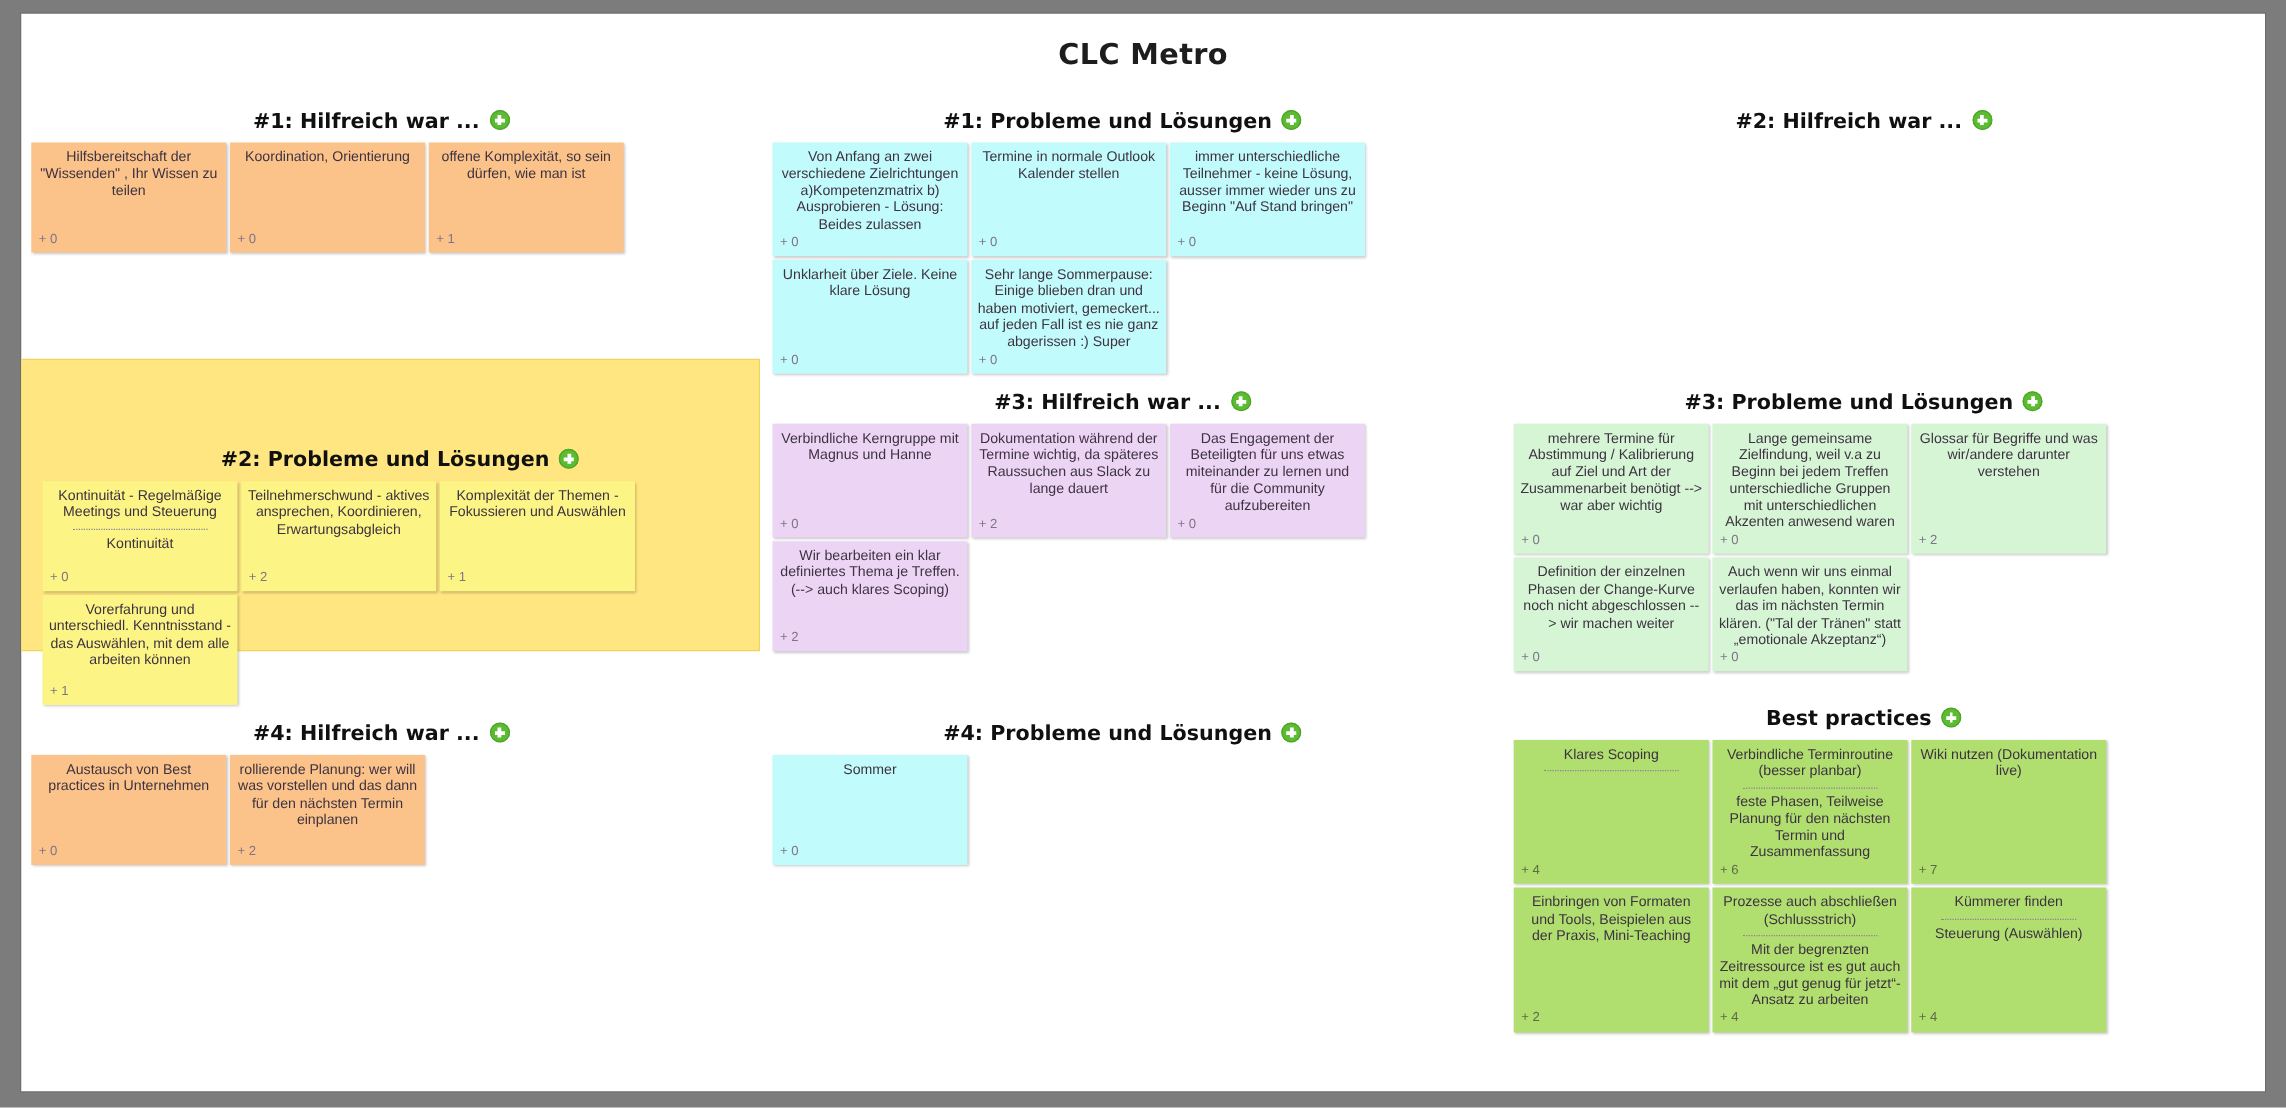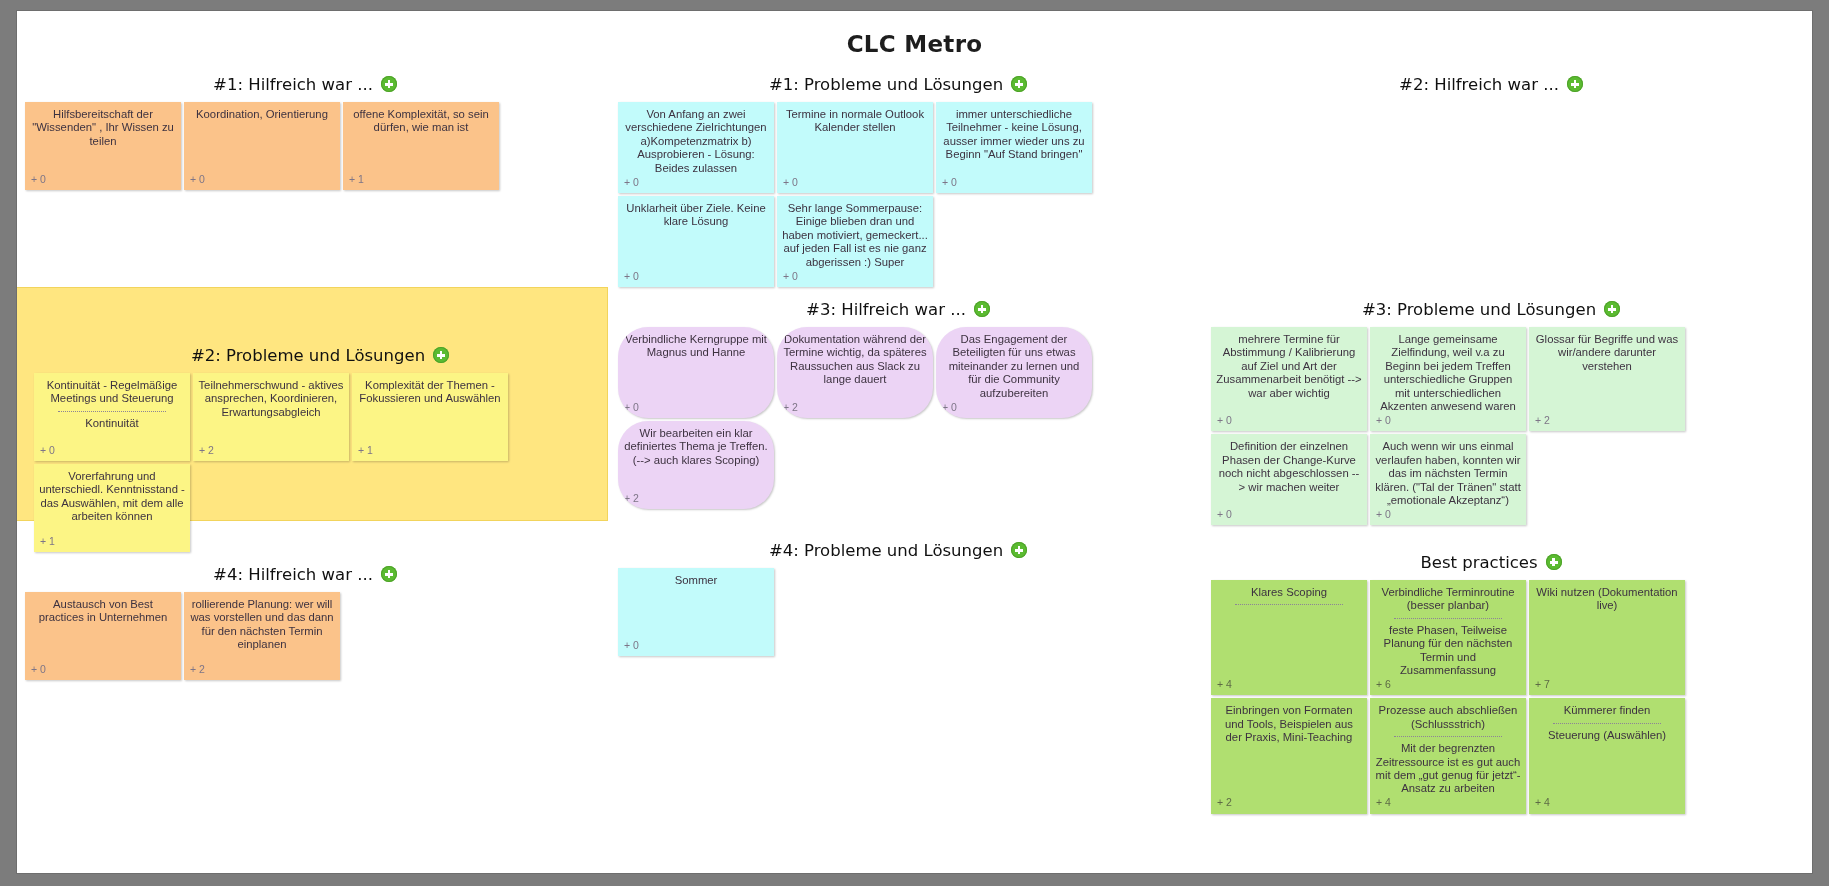--- a/index.html
+++ b/index.html
@@ -22,26 +22,27 @@
     color:#1d1d1d;
     letter-spacing:.3px;
     padding-top:20px;
     font-family:"DejaVu Sans", sans-serif;
     font-weight:700;
   }
   .section{position:absolute;}
   .sec-head{
     text-align:center;
     font-size:16.5px;
-    font-weight:normal;
+    font-weight:bold;
     color:#101010;
     font-family:"DejaVu Sans", sans-serif;
     display:flex;align-items:center;justify-content:center;gap:8px;
     height:22px;
     white-space:nowrap;
+    margin-top:12px;
   }
   .plus{
     width:16px;height:16px;border-radius:50%;
     background:#5bbb31;
     display:inline-block;position:relative;flex:0 0 auto;
     box-shadow:inset 0 0 0 1px #4ea229;
   }
   .plus:before,.plus:after{
     content:"";position:absolute;background:#fff;
   }
@@ -66,21 +67,21 @@
     position:absolute;left:6px;bottom:4px;
     font-size:10.5px;color:#7d7587;
   }
   .card .sep{
     border-top:1.4px dotted #8d8496;
     width:74%;margin:5px auto 5px auto;height:0;
   }
   .c-orange{background:#fbc38a;}
   .c-cyan{background:#c2fbfb;}
   .c-yellow{background:#fcf585;}
-  .c-purple{background:#ecd4f5;border-radius:30px;}
+  .c-purple{background:#ecd4f5;}
   .c-green{background:#d5f5d5;}
   .c-lgreen{background:#b0df70;}
   .c-lgreen .votes{color:#5d6b45;}
   .highlight{
     position:absolute;
     background:#ffe680;
     box-shadow:0 0 0 1px #f2d45c;
   }
   .hl-inner{position:relative;padding:0 9px;}
 </style>
@@ -242,21 +243,21 @@
         <div>Austausch von Best practices in Unternehmen</div>
         <div class="votes">+ 0</div>
       </div>
       <div class="card c-orange">
         <div>rollierende Planung: wer will was vorstellen und das dann für den nächsten Termin einplanen</div>
         <div class="votes">+ 2</div>
       </div>
     </div>
   </div>
 
-  <div class="section" style="left:601px;top:528px;width:560px;">
+  <div class="section" style="left:601px;top:552px;width:560px;">
     <div class="sec-head">
       <span>#4: Probleme und Lösungen</span>
       <span class="plus"></span>
     </div>
     <div class="cards">
       <div class="card c-cyan">
         <div>Sommer</div>
         <div class="votes">+ 0</div>
       </div>
     </div>

